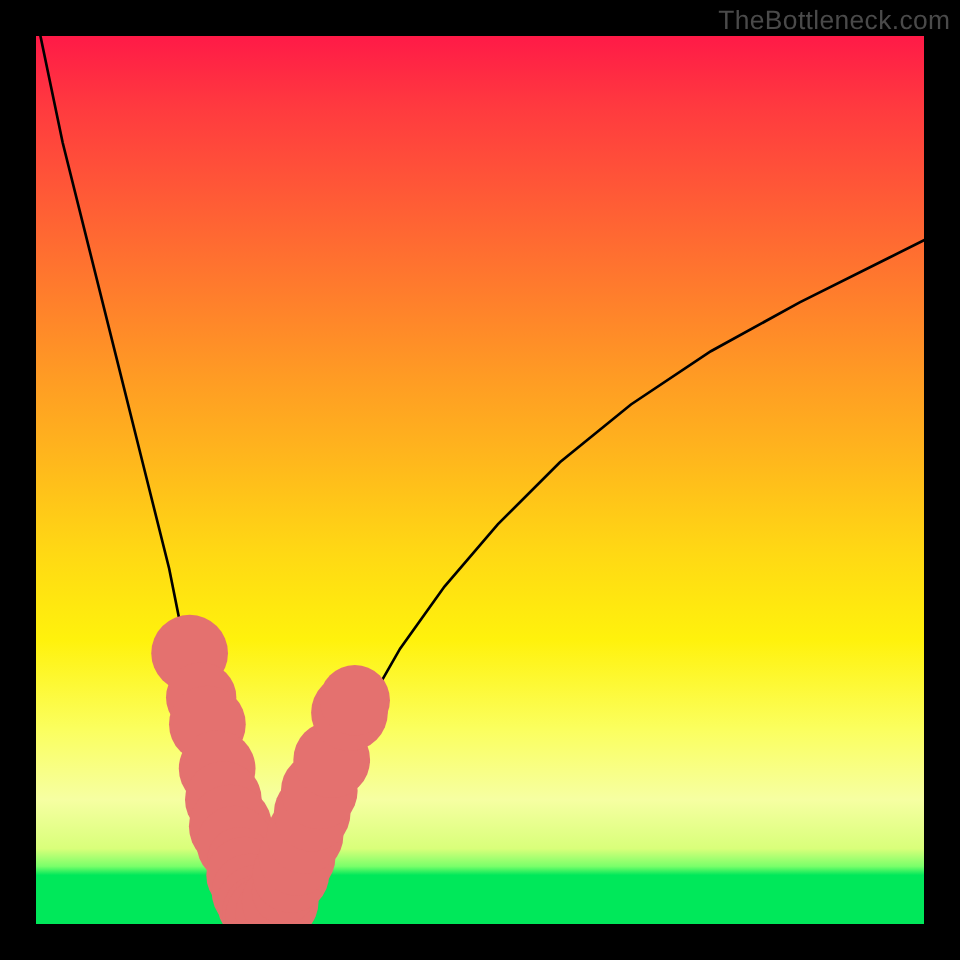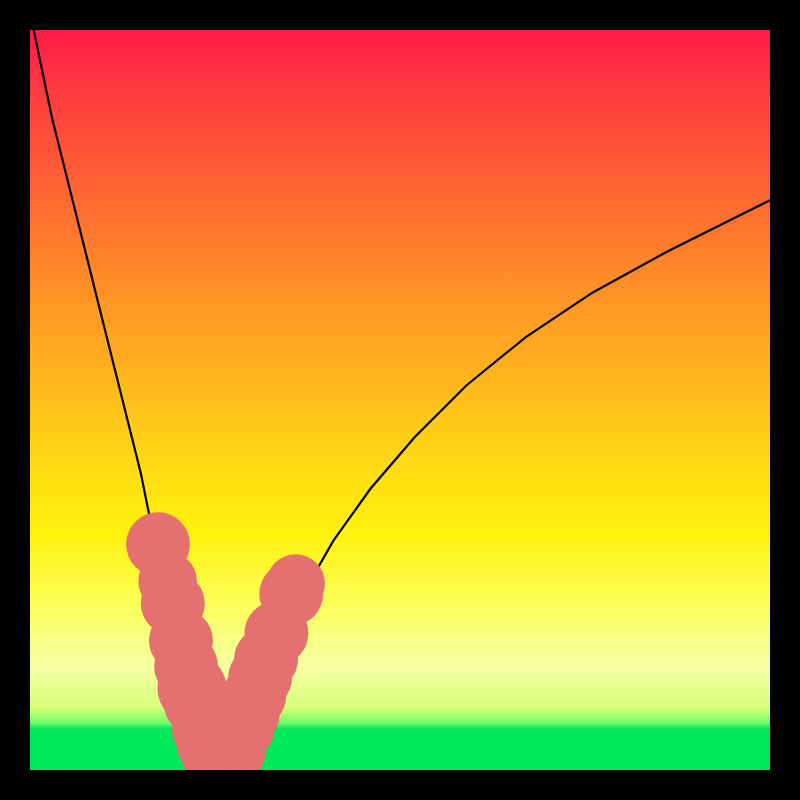--- a/index.html
+++ b/index.html
@@ -61,20 +61,21 @@
   }
   .dot {
     fill: #e4716f;
     stroke: none;
   }
 </style>
 </head>
 <body>
 
 <div class="frame">
+  <div class="watermark">TheBottleneck.com</div>
   <div class="plot">
     <svg class="curve" viewBox="0 0 740 740" preserveAspectRatio="none">
       <path id="left-branch" fill="none" stroke="#000" stroke-width="2.2" stroke-linecap="round" d="M 3.7 0 L 22.2 88.79999999999995 L 44.4 177.60000000000002 L 66.6 266.4 L 88.8 355.2 L 111 444 L 125.80000000000001 518 L 140.6 577.2 L 151.7 621.6 L 161.32 658.6 L 167.24 680.8 L 171.67999999999998 695.6 L 175.38 706.7 L 179.07999999999998 716.32 L 182.78 723.72 L 187.22 731.12 L 192.4 736.3"></path>
       <path id="right-branch" fill="none" stroke="#000" stroke-width="2.2" stroke-linecap="round" d="M 192.4 736.3 L 196.84 730.38 L 202.02 720.76 L 207.94000000000003 707.44 L 214.6 691.16 L 223.48 670.44 L 235.32 643.8 L 251.60000000000002 606.8 L 273.8 562.4 L 303.4 510.6 L 340.40000000000003 458.8 L 384.8 407 L 436.59999999999997 355.2 L 495.8 307.1 L 562.4 262.7 L 636.4 222 L 710.4 185 L 740 170.19999999999993"></path>
       <g id="dots">
           <circle cx="128.02" cy="514.3" r="31.968000000000004" class="dot"></circle>
           <circle cx="137.64000000000001" cy="551.3" r="29.304000000000002" class="dot"></circle>
           <circle cx="142.82" cy="573.5" r="31.968000000000004" class="dot"></circle>
           <circle cx="150.95999999999998" cy="610.5" r="31.968000000000004" class="dot"></circle>
           <circle cx="156.14000000000001" cy="636.4" r="31.968000000000004" class="dot"></circle>

